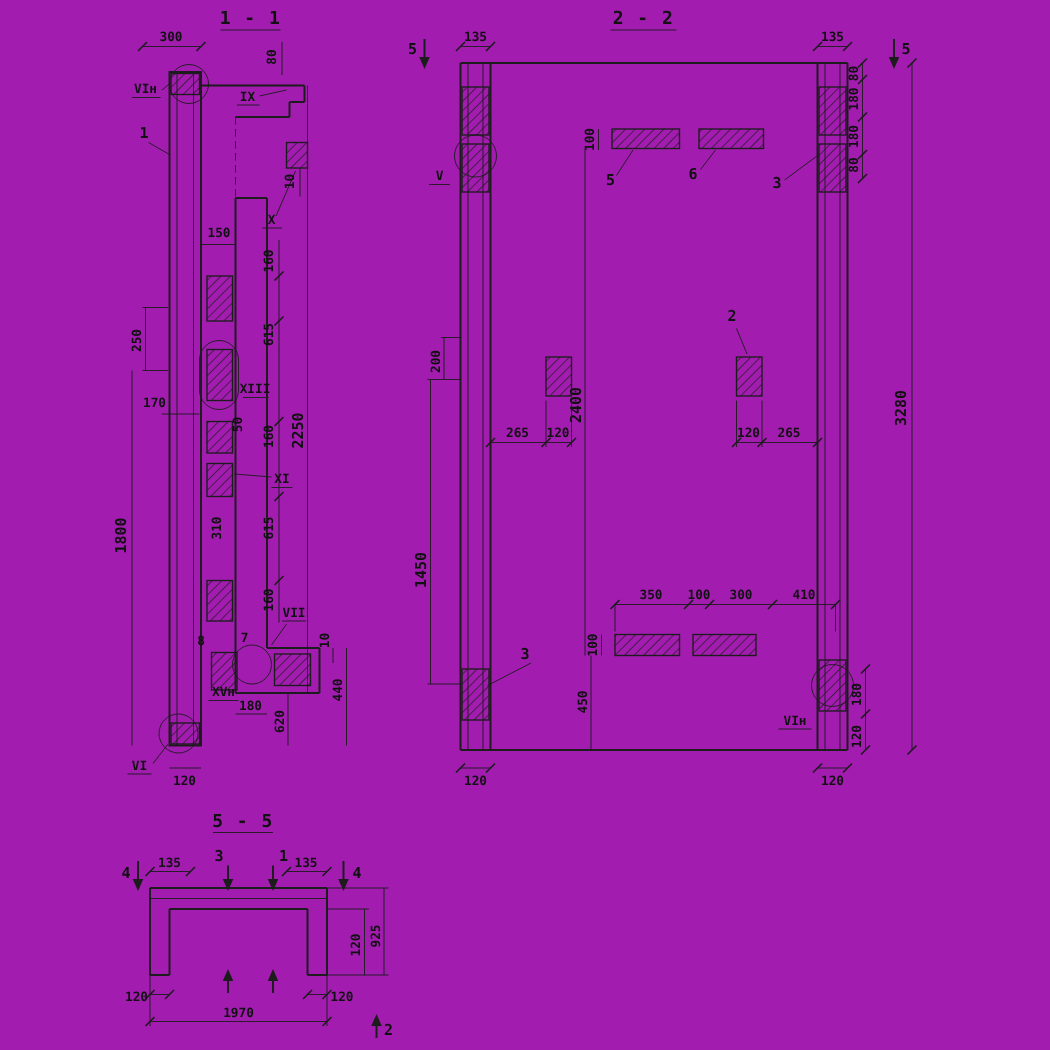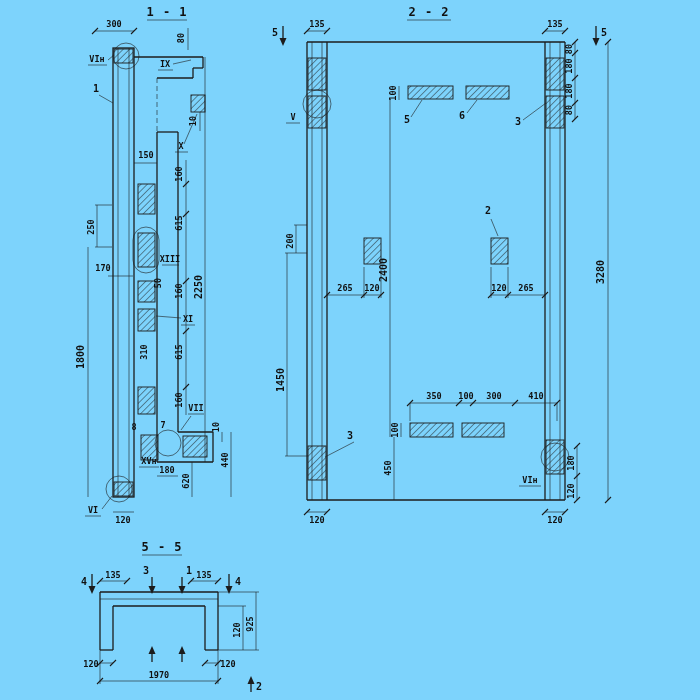--- a/index.html
+++ b/index.html
@@ -1,16 +1,16 @@
 <!DOCTYPE html>
 <html><head>
 <meta charset="utf-8">
 <style>
   html,body{margin:0;padding:0;background:#ffffff;}
-  .page{width:700px;height:700px;background:#7dd3fc;position:relative;font-family:"DejaVu Sans Mono",monospace;}
+  .page{width:700px;height:700px;background:#a21caf;position:relative;font-family:"DejaVu Sans Mono",monospace;}
   svg{display:block;}
   .ln{stroke:#1c1c1c;stroke-width:1.3;fill:none;}
   .tn{stroke:#1c1c1c;stroke-width:0.6;fill:none;}
   .tk{stroke:#1c1c1c;stroke-width:1.1;fill:none;}
   .dsh{stroke-dasharray:5 3;}
   .hl{stroke:#1c1c1c;stroke-width:0.9;}
   .hr{stroke:#1c1c1c;stroke-width:0.9;}
   .ah{fill:#1c1c1c;stroke:none;}
   text{font-family:"DejaVu Sans Mono",monospace;font-size:10px;fill:#111;text-anchor:middle;font-weight:bold;}
   .sm{font-size:8.5px;}

